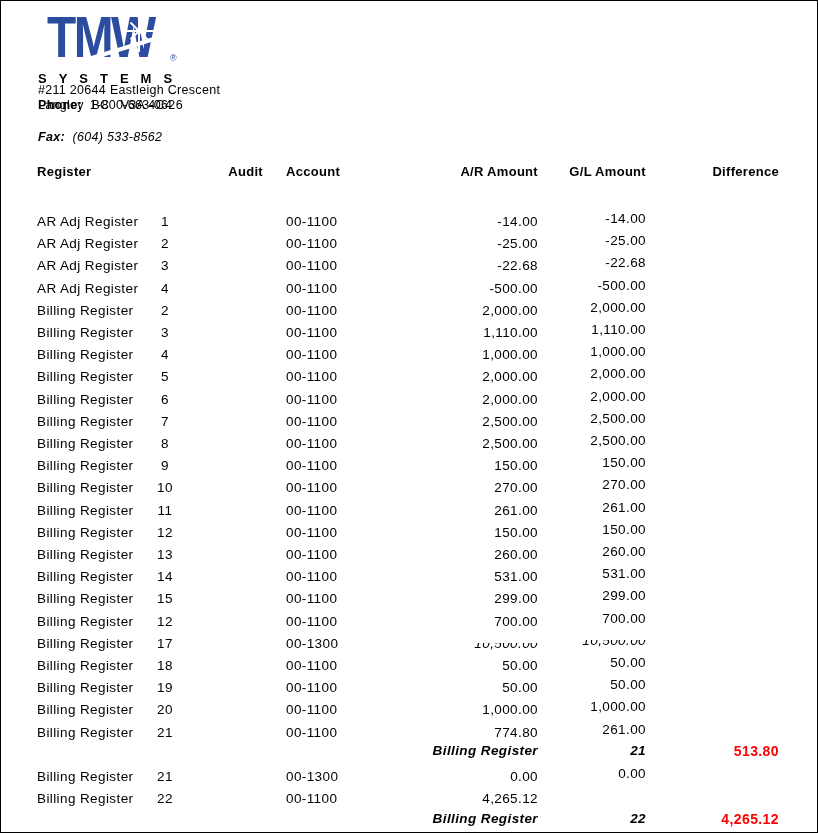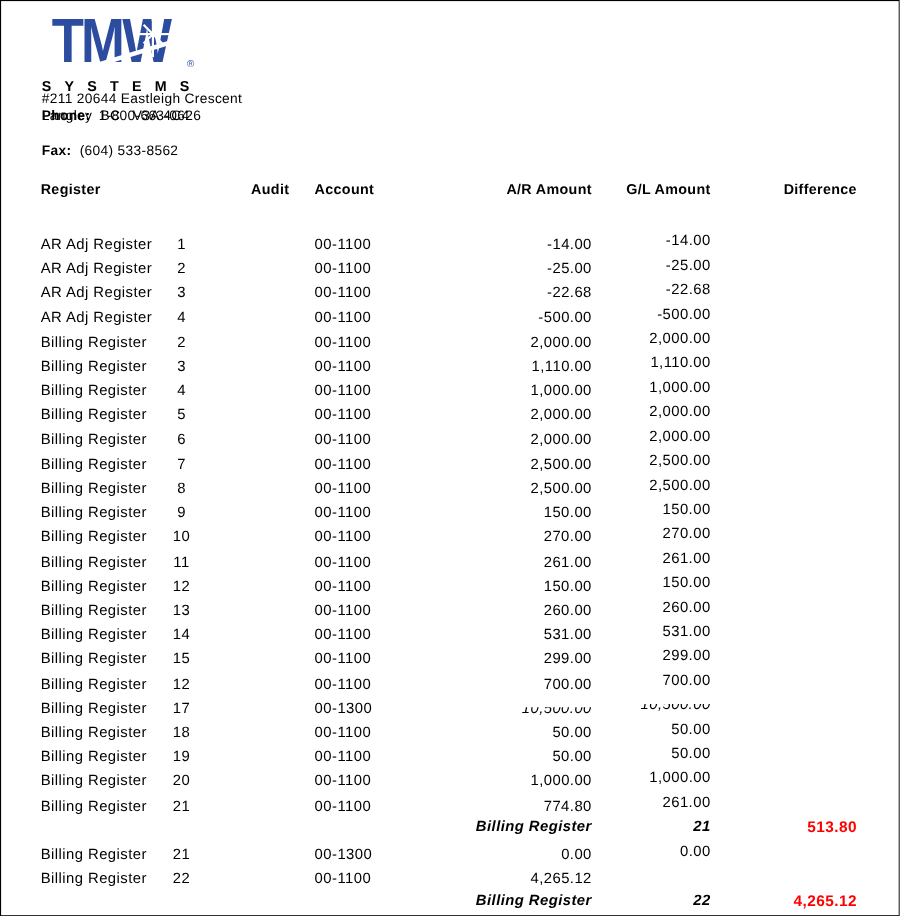--- a/index.html
+++ b/index.html
@@ -23,21 +23,21 @@
   .star-d1{transform:rotate(45deg);}
   .star-d2{transform:rotate(-45deg);}
   .logo-reg{position:absolute;left:133px;top:44px;font-size:9px;color:var(--brand-blue,#2B4C9F);}
   .logo-systems{
     position:absolute;left:37px;top:70px;width:170px;
     font-weight:bold;font-size:13px;letter-spacing:12px;white-space:nowrap;
   }
   
   .addr{position:absolute;left:37px;font-size:12.5px;white-space:pre;letter-spacing:0.3px;}
   .addr b{letter-spacing:0.3px;}
-  .addr-1{top:82px;} .addr-2{top:97px;} .addr-3{top:97px;} .addr-4{top:129px;}
+  .addr-1{top:82px;} .addr-2{top:97px;} .addr-3{top:97px;} .addr-4{top:129px;font-style:italic;}
   
   .title{
     position:absolute;left:340px;top:33px;width:450px;text-align:center;
     font-size:21px;letter-spacing:0.2px;white-space:nowrap;
   }
   
   .thead,.trow{position:absolute;left:0;width:818px;height:18px;}
   .thead{top:163px;font-weight:bold;font-size:13px;letter-spacing:0.3px;}
   .trow{font-size:13.5px;letter-spacing:0.4px;}
   .thead span,.trow span{position:absolute;top:0;white-space:pre;}

